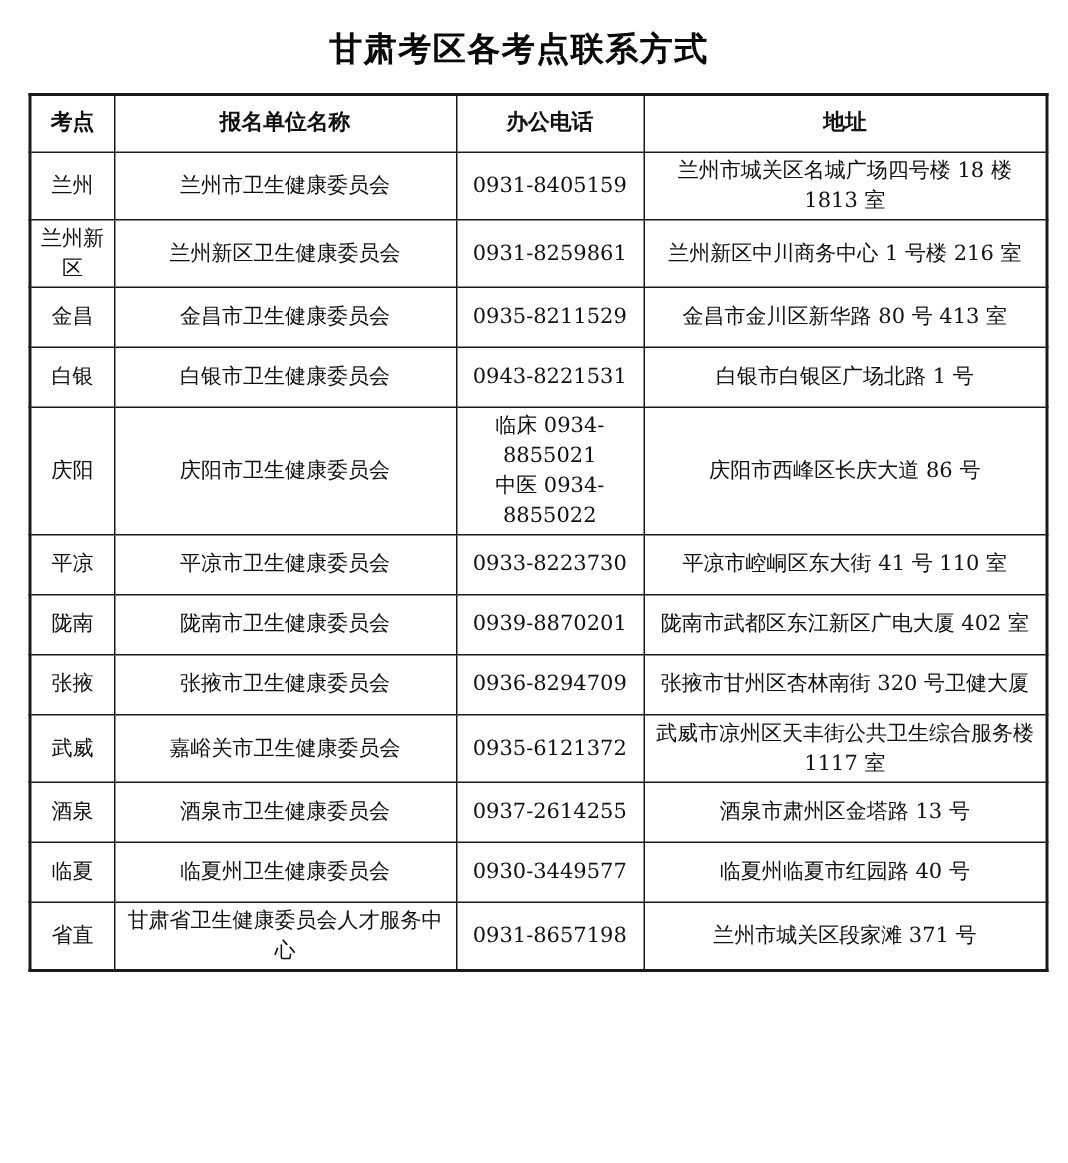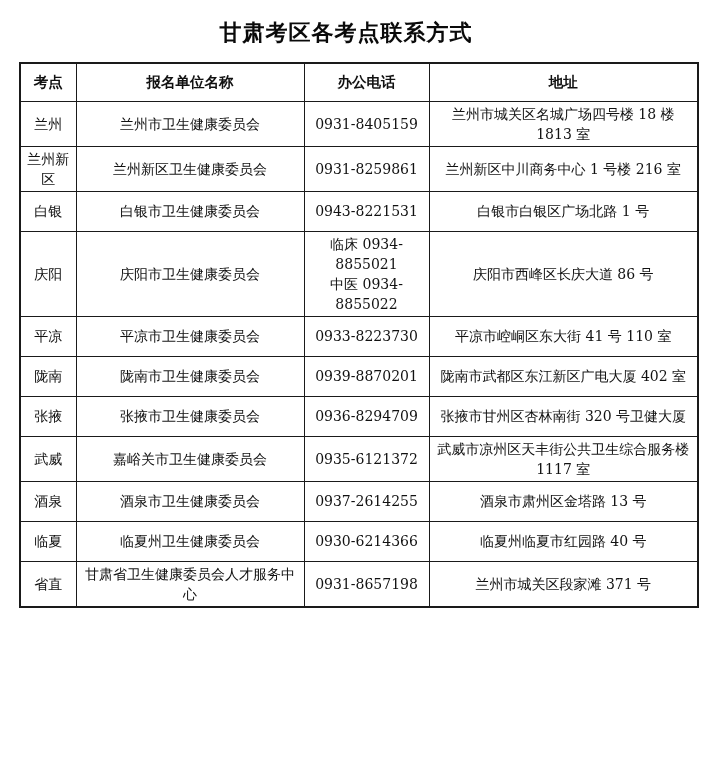--- a/index.html
+++ b/index.html
@@ -83,20 +83,26 @@
           <td class="phone">0931-8405159</td>
           <td class="address">兰州市城关区名城广场四号楼 18 楼 1813 室</td>
         </tr>
         <tr>
           <td class="site">兰州新区</td>
           <td class="unit">兰州新区卫生健康委员会</td>
           <td class="phone">0931-8259861</td>
           <td class="address">兰州新区中川商务中心 1 号楼 216 室</td>
         </tr>
         <tr>
+          <td class="site">金昌</td>
+          <td class="unit">金昌市卫生健康委员会</td>
+          <td class="phone">0935-8211529</td>
+          <td class="address">金昌市金川区新华路 80 号 413 室</td>
+        </tr>
+        <tr>
           <td class="site">白银</td>
           <td class="unit">白银市卫生健康委员会</td>
           <td class="phone">0943-8221531</td>
           <td class="address">白银市白银区广场北路 1 号</td>
         </tr>
         <tr>
           <td class="site">庆阳</td>
           <td class="unit">庆阳市卫生健康委员会</td>
           <td class="phone">临床 0934-8855021
 中医 0934-8855022</td>
@@ -128,21 +134,21 @@
         </tr>
         <tr>
           <td class="site">酒泉</td>
           <td class="unit">酒泉市卫生健康委员会</td>
           <td class="phone">0937-2614255</td>
           <td class="address">酒泉市肃州区金塔路 13 号</td>
         </tr>
         <tr>
           <td class="site">临夏</td>
           <td class="unit">临夏州卫生健康委员会</td>
-          <td class="phone">0930-6214366</td>
+          <td class="phone">0930-3449577</td>
           <td class="address">临夏州临夏市红园路 40 号</td>
         </tr>
         <tr>
           <td class="site">省直</td>
           <td class="unit">甘肃省卫生健康委员会人才服务中心</td>
           <td class="phone">0931-8657198</td>
           <td class="address">兰州市城关区段家滩 371 号</td>
         </tr>
       </tbody>
   </table>

